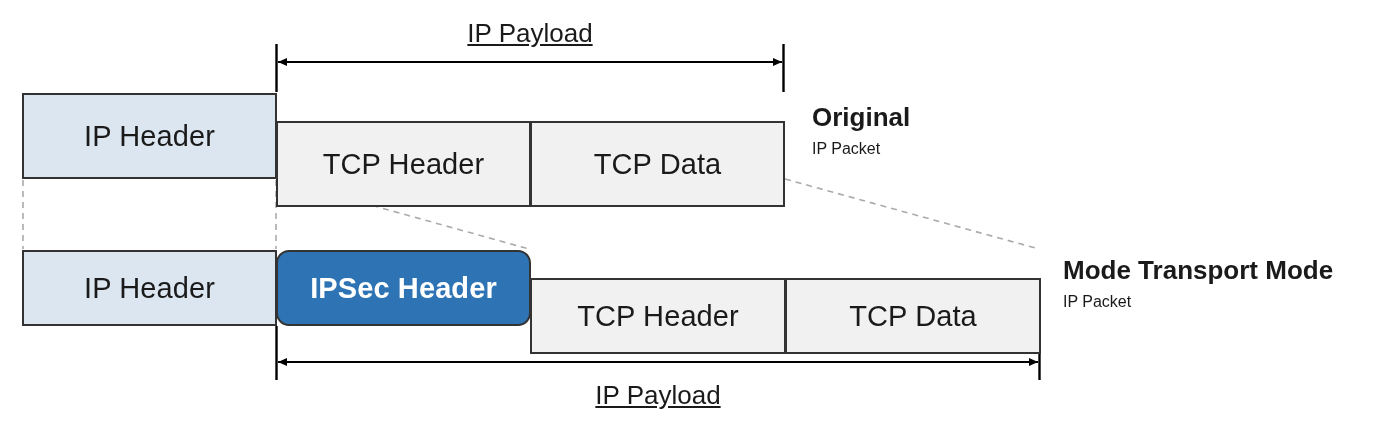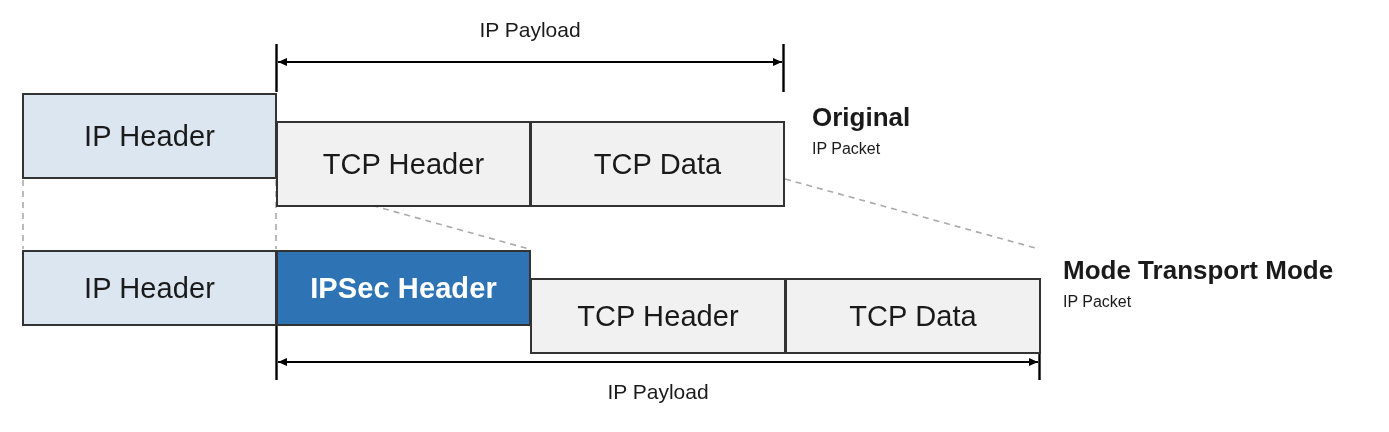--- a/index.html
+++ b/index.html
@@ -39,27 +39,29 @@
     background: #dce6f1;
   }
   .pkt-field.fill-plain {
     background: #f1f1f1;
     margin-top: 28px;
   }
   .pkt-field.fill-ipsec {
     background: #2e74b5;
     color: #ffffff;
     font-weight: bold;
+    border-radius: 13px;
   }
   .span-label {
     position: absolute;
-    font-size: 21px;
+    font-size: 26px;
     color: #1a1a1a;
     white-space: nowrap;
     text-align: center;
+    text-decoration: underline;
   }
   .side-label {
     position: absolute;
     white-space: nowrap;
     color: #1a1a1a;
   }
   .side-label .line-strong {
     display: block;
     font-size: 26px;
     font-weight: bold;

